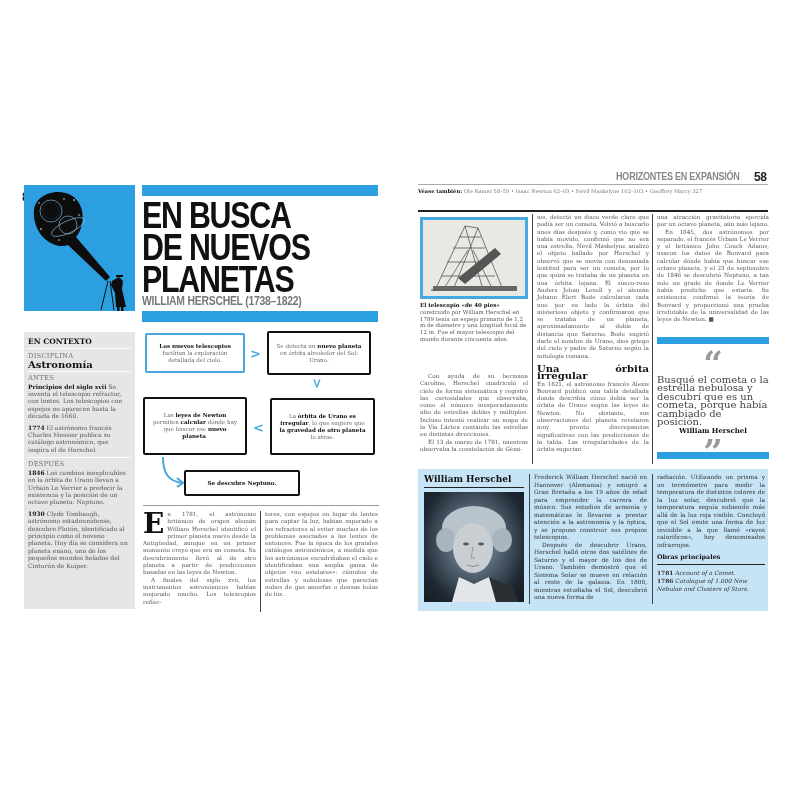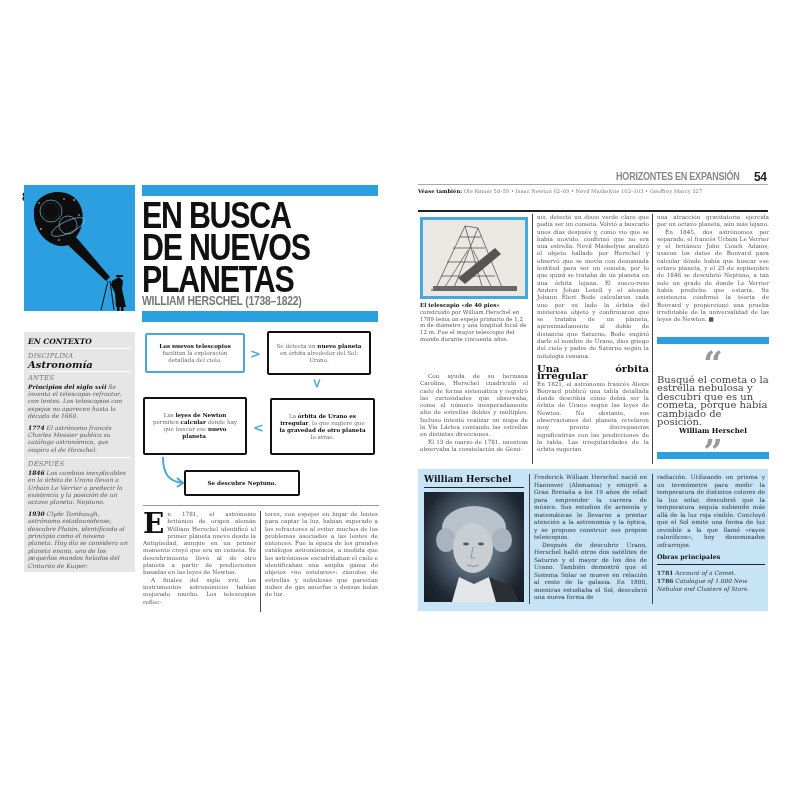--- a/index.html
+++ b/index.html
@@ -72,21 +72,21 @@
 
 <div class="abs blue-bar" style="left:142px;top:185px;width:236px;height:11px;"></div>
 <div class="abs" style="left:142px;top:200px;width:280px;">
   <div class="title">EN BUSCA</div>
   <div class="title">DE NUEVOS</div>
   <div class="title">PLANETAS</div>
 </div>
 <div class="abs subtitle" style="left:142px;top:293px;">WILLIAM HERSCHEL (1738–1822)</div>
 <div class="abs blue-bar" style="left:142px;top:311px;width:236px;height:11px;"></div>
 
-<div class="abs ctx" style="left:24px;top:332px;width:111px;height:240px;font-style:italic;">
+<div class="abs ctx" style="left:24px;top:332px;width:111px;height:277px;">
   <div class="ctx-title">EN CONTEXTO</div>
   <div class="ctx-label">DISCIPLINA</div>
   <div class="ctx-val">Astronomía</div>
   <div class="ctx-sep"></div>
   <div class="ctx-label">ANTES</div>
   <p><b>Principios del siglo xvii</b><span> Se inventa el telescopio refractor, con lentes. Los telescopios con espejos no aparecen hasta la década de 1660.</span></p>
   <p><b>1774</b><span> El astrónomo francés Charles Messier publica su catálogo astronómico, que inspira el de Herschel.</span></p>
   <div class="ctx-sep"></div>
   <div class="ctx-label">DESPUÉS</div>
   <p><b>1846</b><span> Los cambios inexplicables en la órbita de Urano llevan a Urbain Le Verrier a predecir la existencia y la posición de un octavo planeta: Neptuno.</span></p>
@@ -120,21 +120,21 @@
 <div class="abs body-text" style="left:143px;top:511px;width:113px;">
   <p class="noindent"><span class="dropcap">E</span><span>n 1781, el astrónomo británico de origen alemán William Herschel identificó el primer planeta nuevo desde la Antigüedad, aunque en un primer momento creyó que era un cometa. Su descubrimiento llevó al de otro planeta a partir de predicciones basadas en las leyes de Newton.</span></p>
   <p>A finales del siglo xvii, los instrumentos astronómicos habían mejorado mucho. Los telescopios reflec-</p>
 </div>
 <div class="abs vrule" style="left:260px;top:511px;height:101px;"></div>
 <div class="abs body-text" style="left:265px;top:511px;width:113px;">
   <p class="noindent">tores, con espejos en lugar de lentes para captar la luz, habían superado a los refractores al evitar muchos de los problemas asociados a las lentes de entonces. Fue la época de los grandes catálogos astronómicos, a medida que los astrónomos escudriñaban el cielo e identificaban una amplia gama de objetos «no estelares»: cúmulos de estrellas y nebulosas que parecían nubes de gas amorfas o densas bolas de luz.</p>
 </div>
 
 <div class="abs section-head" style="right:50px;top:170px;">HORIZONTES EN EXPANSIÓN</div>
-<div class="abs pagenum" style="left:754px;top:170px;">54</div>
+<div class="abs pagenum" style="left:754px;top:170px;">58</div>
 <div class="abs hrule" style="left:418px;top:184px;width:350px;background:#aaa;"></div>
 <div class="abs see-also" style="left:418px;top:188px;"><b>Véase también:</b> <span>Ole Rømer 58–59 • Isaac Newton 62–69 • Nevil Maskelyne 102–103 • Geoffrey Marcy 327</span></div>
 <div class="abs" style="left:418px;top:210px;width:350px;height:2px;background:#222;"></div>
 
 <div class="abs" style="left:420px;top:217px;width:108px;height:82px;background:#45a8e0;padding:3px;">
   <svg width="102" height="76" viewBox="0 0 102 76" style="background:#eae8e3;display:block;">
     <g stroke="#444" stroke-width="0.7" fill="none">
       <line x1="12" y1="70" x2="42" y2="6"></line>
         <line x1="42" y1="6" x2="60" y2="70"></line>
       <line x1="30" y1="70" x2="55" y2="8"></line>

